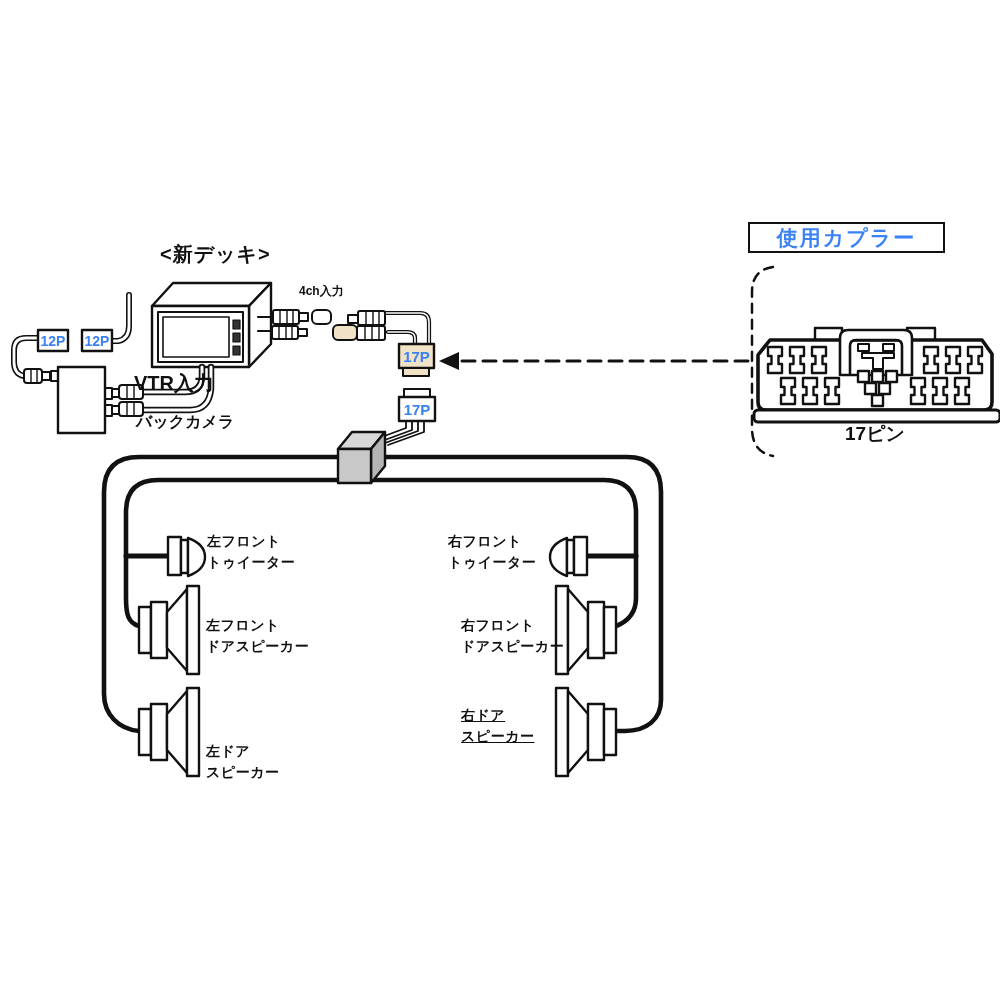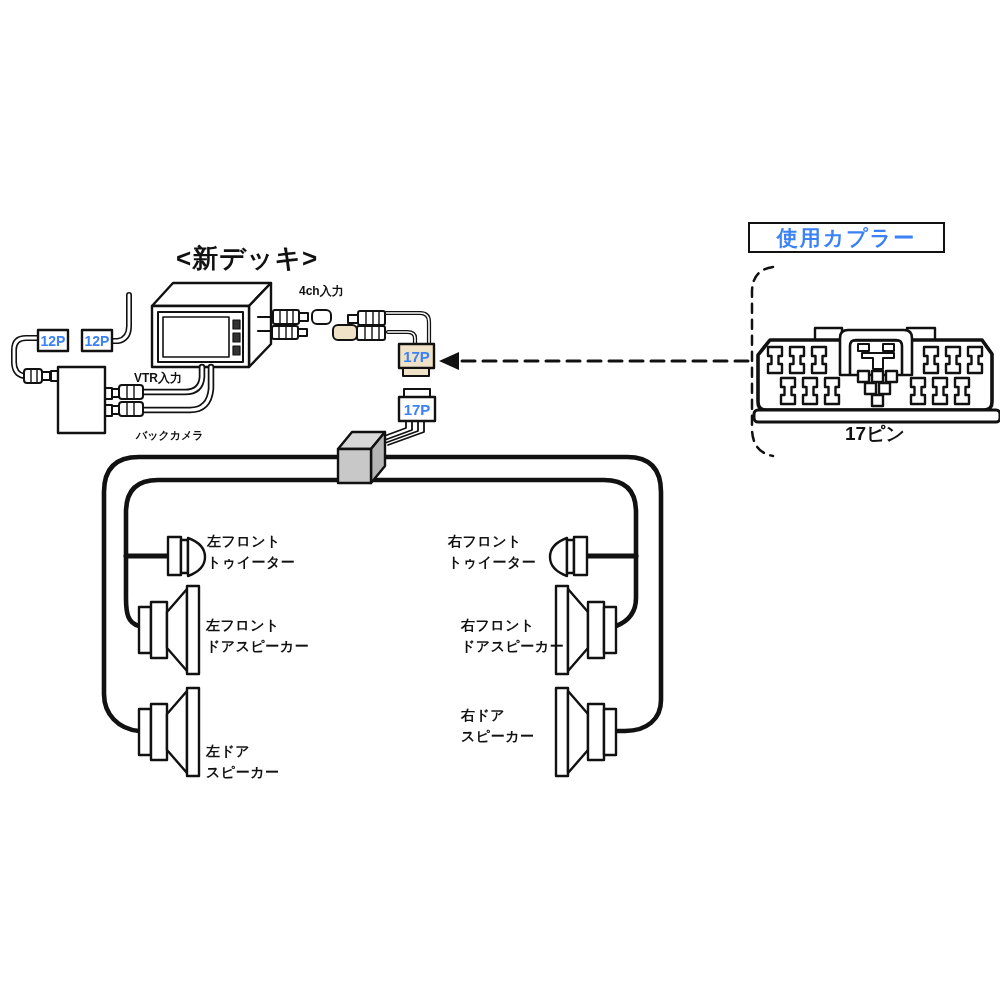--- a/index.html
+++ b/index.html
@@ -1,35 +1,35 @@
 <!DOCTYPE html>
 <html><head>
 <meta charset="utf-8">
 <style>
   html,body{margin:0;padding:0;background:#fff;}
   #canvas{position:relative;width:1000px;height:1000px;background:#fff;overflow:hidden;
           font-family:"Liberation Sans","DejaVu Sans",sans-serif;color:#111;}
   #art{position:absolute;left:0;top:0;}
   .lbl{position:absolute;color:#111;font-weight:600;white-space:pre-line;}
-  .lbl-deck{left:176px;top:241px;font-size:26px;letter-spacing:1px;}
+  .lbl-deck{left:160px;top:241px;font-size:20px;letter-spacing:1px;}
   .lbl-4ch{left:299px;top:283px;font-size:12px;}
-  .lbl-vtr{left:134px;top:370px;font-size:12px;}
-  .lbl-backcam{left:136px;top:428px;font-size:11px;text-align:center;}
+  .lbl-vtr{left:134px;top:370px;font-size:20px;}
+  .lbl-backcam{left:136px;top:412px;font-size:16px;text-align:center;}
   .boxlbl{position:absolute;display:flex;align-items:center;justify-content:center;
           color:#3b82f6;font-weight:600;}
   .lbl-12p-l{left:38px;top:330px;width:30px;height:21px;font-size:14px;}
   .lbl-12p-r{left:82px;top:330px;width:30px;height:21px;font-size:14px;}
   .lbl-17p-u{left:399px;top:344px;width:35px;height:24px;font-size:15px;}
   .lbl-17p-d{left:399px;top:397px;width:36px;height:24px;font-size:15px;}
   .hdr{left:748px;top:222px;width:197px;height:31px;font-size:21px;letter-spacing:2px;
        border:2.5px solid #111;background:#fff;box-sizing:border-box;}
   .lbl-17pin{left:845px;top:421px;font-size:19px;text-align:center;}
   .spk{font-size:14px;line-height:21px;letter-spacing:0.5px;}
   .lf-tw{left:207px;top:531px;}  .lf-dr{left:206px;top:615px;}  .l-dr{left:206px;top:741px;}
-  .rf-tw{left:448px;top:531px;}  .rf-dr{left:461px;top:615px;}  .r-dr{left:461px;top:705px;}
+  .rf-tw{left:448px;top:531px;}  .rf-dr{left:461px;top:615px;}  .r-dr{left:461px;top:705px;text-decoration:underline;}
 </style>
 </head>
 <body>
 
 <div id="canvas">
 
 <svg id="art" width="1000" height="1000" viewBox="0 0 1000 1000">
   <g stroke="#111" fill="none" stroke-linecap="round" stroke-linejoin="round">
 
     <g>

